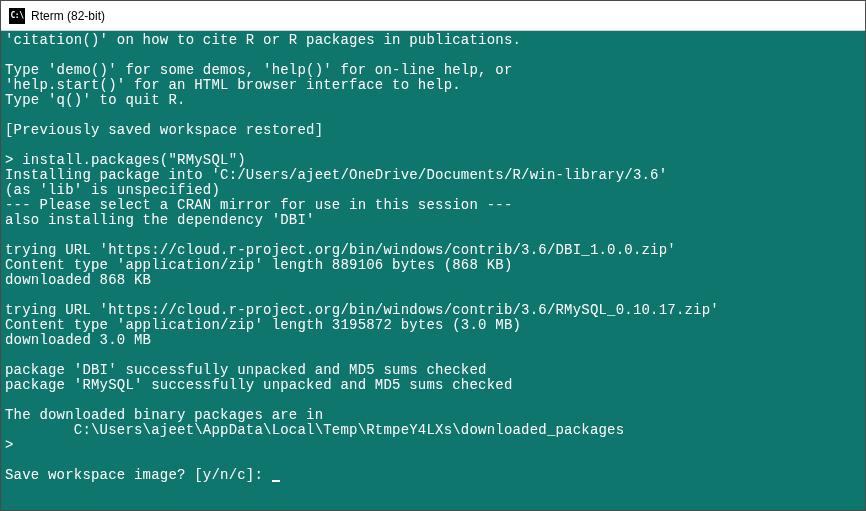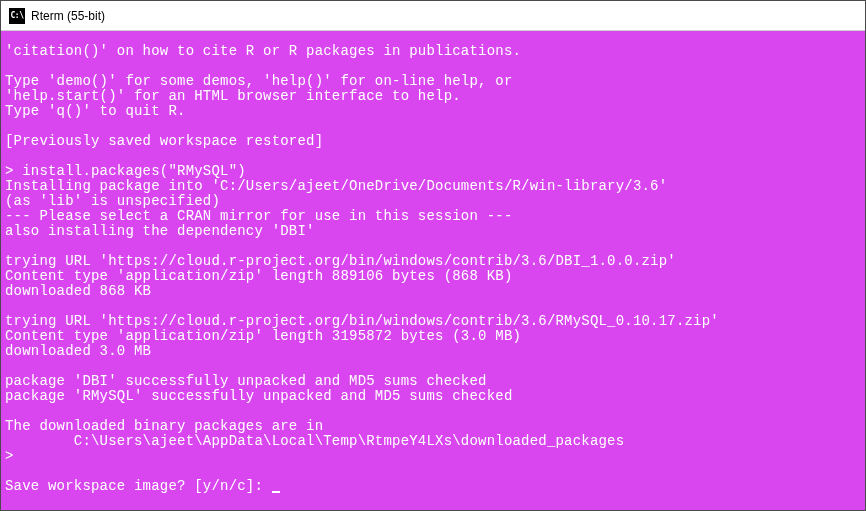--- a/index.html
+++ b/index.html
@@ -43,46 +43,46 @@
     font-family: Consolas, monospace;
     font-weight: bold;
     letter-spacing: -0.5px;
   }
   .title-text {
     font-size: 12px;
     color: #000000;
   }
   .terminal {
     flex: 1;
-    background: #d946ef;
+    background: #0f766e;
     color: #ffffff;
     font-family: Consolas, "Courier New", monospace;
     font-size: 14px;
     line-height: 15px;
-    padding: 13px 4px;
+    padding: 2px 4px;
     white-space: pre;
     overflow: hidden;
     letter-spacing: 0.2px;
   }
   .cursor {
     display: inline-block;
     width: 8px;
     height: 2px;
     background: #ffffff;
     vertical-align: bottom;
     margin-bottom: 1px;
   }
 </style>
 </head>
 <body>
 
 <div class="window">
   <div class="titlebar">
     <span class="title-icon">C:\</span>
-    <span class="title-text">Rterm (55-bit)</span>
+    <span class="title-text">Rterm (82-bit)</span>
   </div>
   <div class="terminal" id="terminal">'citation()' on how to cite R or R packages in publications.
 
 Type 'demo()' for some demos, 'help()' for on-line help, or
 'help.start()' for an HTML browser interface to help.
 Type 'q()' to quit R.
 
 [Previously saved workspace restored]
 
 &gt; install.packages("RMySQL")

